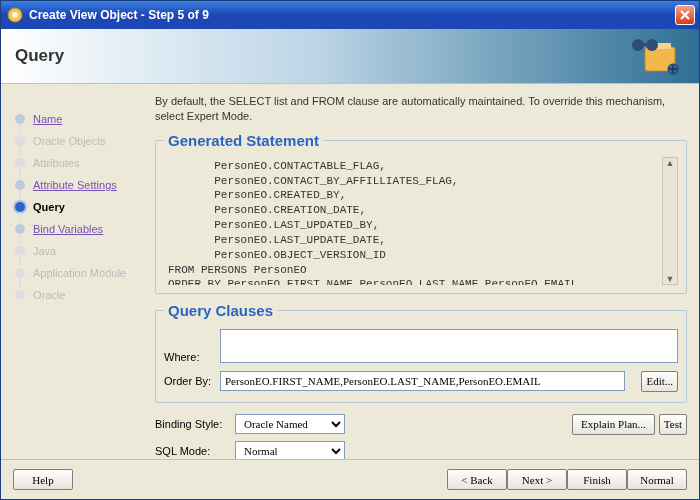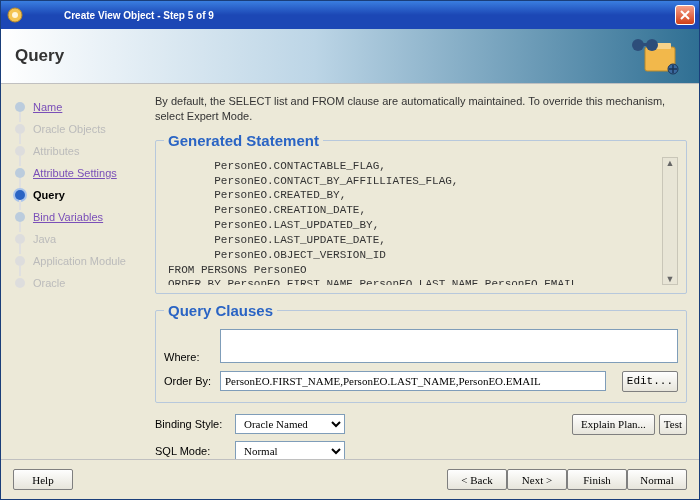--- a/index.html
+++ b/index.html
@@ -1,26 +1,26 @@
 <!DOCTYPE html>
 <html><head>
 <meta charset="utf-8">
 <style>
   * { box-sizing: border-box; }
   html, body { margin:0; padding:0; font-family: Tahoma, Arial, sans-serif; font-size:11px; }
   .window { width:700px; height:500px; border:1px solid #1a3e7a; background:#ece9d8; display:flex; flex-direction:column; }
-  .titlebar { height:28px; background:linear-gradient(to bottom,#3a7ee0 0%,#1c47b5 50%,#1c47b5 100%); display:flex; align-items:center; padding:0 4px 0 6px; color:#fff; font-weight:bold; font-size:10px;gap:35px; }
+  .titlebar { height:28px; background:linear-gradient(to bottom,#3a7ee0 0%,#1c47b5 50%,#1c47b5 100%); display:flex; align-items:center; padding:0 4px 0 6px; color:#fff; font-weight:bold; font-size:12px; }
   .titlebar .title-icon { width:16px; height:16px; margin-right:6px; display:flex; align-items:center; justify-content:center; }
   .titlebar .spacer { flex:1; }
   .titlebar .close-btn { width:20px; height:20px; background:linear-gradient(to bottom,#f6a089,#d13e18); border:1px solid #fff; border-radius:3px; color:#fff; font-weight:bold; display:flex; align-items:center; justify-content:center; cursor:pointer; }
   .banner { height:55px; background:linear-gradient(to right,#ffffff 0%,#bcd5e6 45%,#2f6f93 100%); display:flex; align-items:center; padding:0 14px; position:relative; border-bottom:1px solid #c0c0c0; }
   .banner h1 { margin:0; font-size:17px; font-weight:bold; color:#333; }
   .banner-icon { position:absolute; right:18px; top:6px; width:54px; height:42px; }
   .body { flex:1; display:flex; overflow:hidden; }
-  .steps { width:150px; padding:12px 6px 0 8px; }
+  .steps { width:150px; padding:12px 6px 0 8px;margin-top:12px; }
   .step { display:flex; align-items:center; height:22px; font-size:11px; color:#bbb; position:relative; }
   .step .bullet { width:10px; height:10px; border-radius:50%; background:#ddd; margin-right:8px; margin-left:6px; flex:none; }
   .step.link .label { color:#7a4fb8; text-decoration:underline; cursor:pointer; }
   .step.link .bullet { background:#bcd; }
   .step.active .bullet { background:#2a64c4; box-shadow:0 0 0 2px #a9c4ec; }
   .step.active .label { color:#000; font-weight:bold; }
   .step .conn { position:absolute; left:10px; top:-6px; width:2px; height:10px; background:#e0e0e0; }
   .main { flex:1; padding:10px 12px 4px 4px; overflow:hidden; display:flex; flex-direction:column; }
   .intro { font-size:11px; color:#333; margin-bottom:8px; line-height:1.35; }
   fieldset { border:1px solid #b7c8dc; border-radius:2px; margin:0 0 8px 0; padding:8px 8px 8px 8px; }
@@ -153,21 +153,21 @@
 
       <fieldset>
         <legend>Query Clauses</legend>
         <div class="clauses-row" style="align-items:flex-end;">
           <div class="lab">Where:</div>
           <div class="where-input"></div>
         </div>
         <div class="clauses-row" style="margin-top:8px;align-items:center;">
           <div class="lab">Order By:</div>
           <input type="text" class="input orderby-input" value="PersonEO.FIRST_NAME,PersonEO.LAST_NAME,PersonEO.EMAIL" style="">
-          <button class="btn small" style="margin-left:16px;font-family:Liberation Mono, monospace;">Edit...</button>
+          <button class="btn small" style="margin-left:16px;">Edit...</button>
         </div>
       </fieldset>
 
       <div class="form-row">
         <div class="lab">Binding Style:</div>
         <select>
           <option>Oracle Named</option>
         </select>
         <div class="rspacer"></div>
         <button class="btn">Explain Plan...</button>

